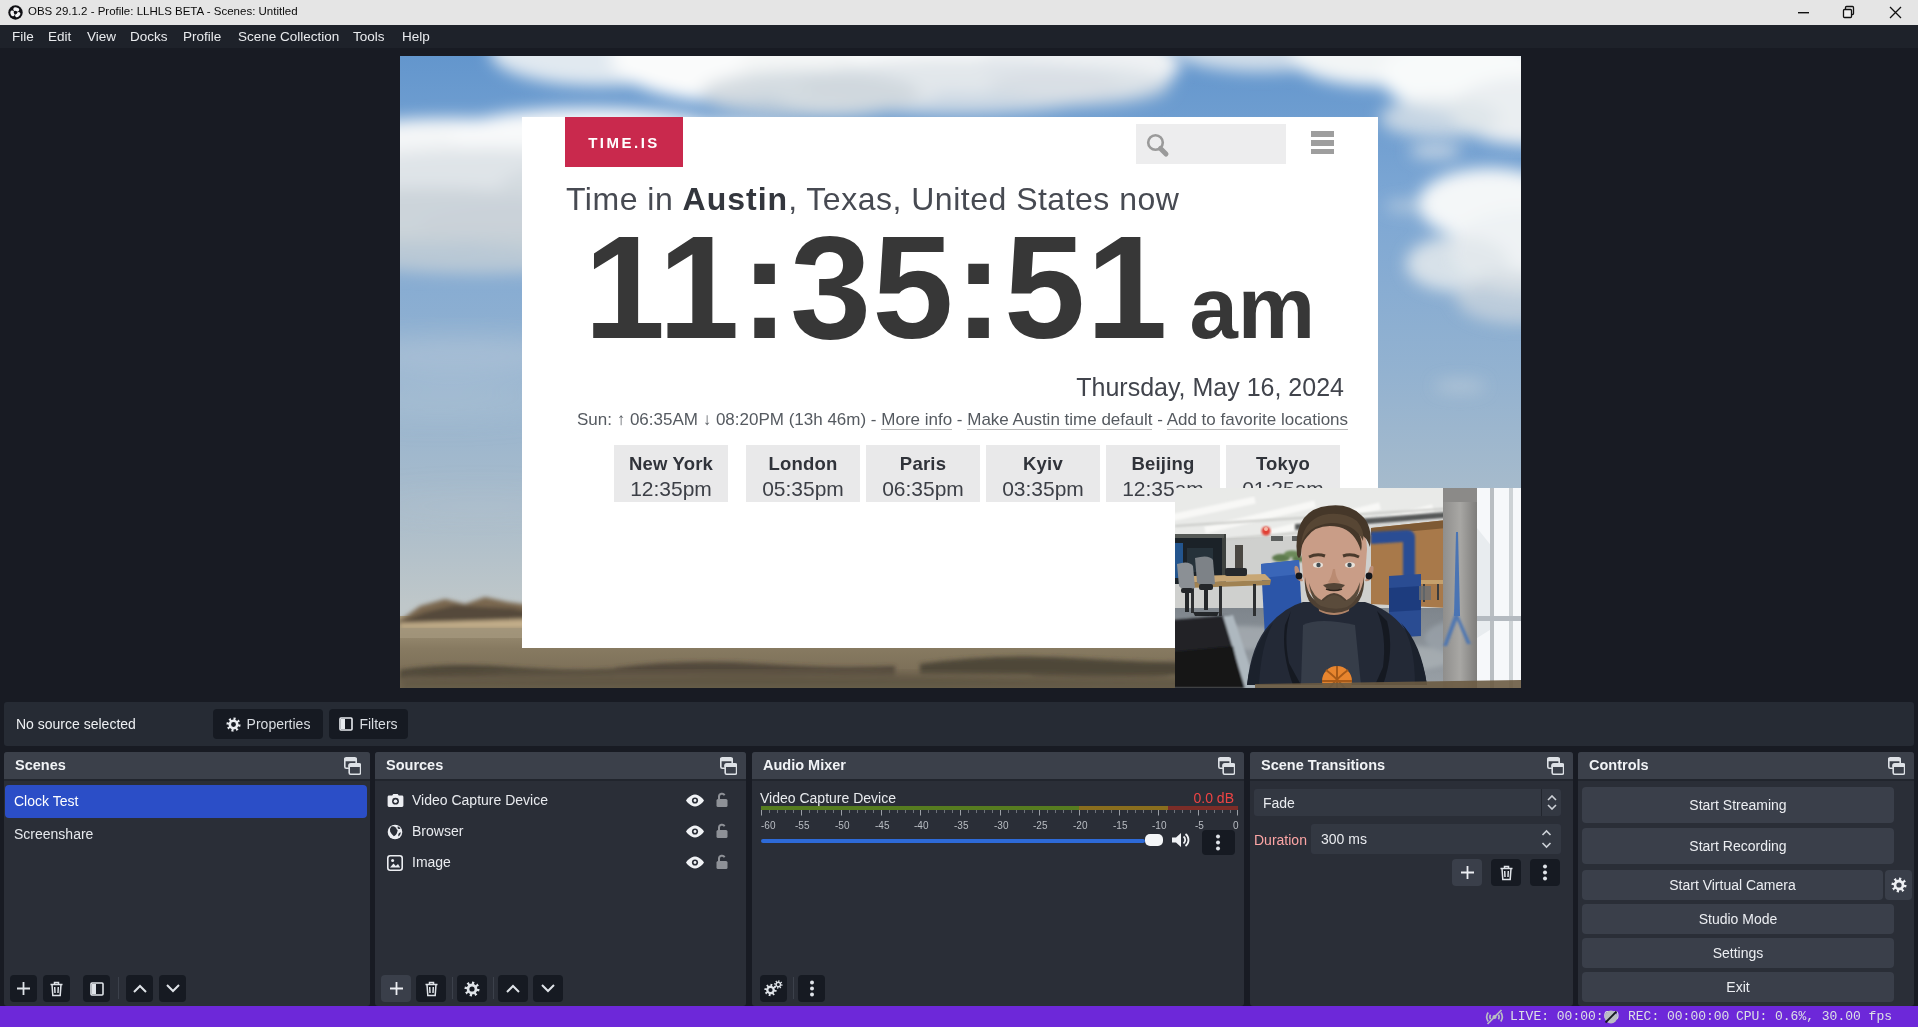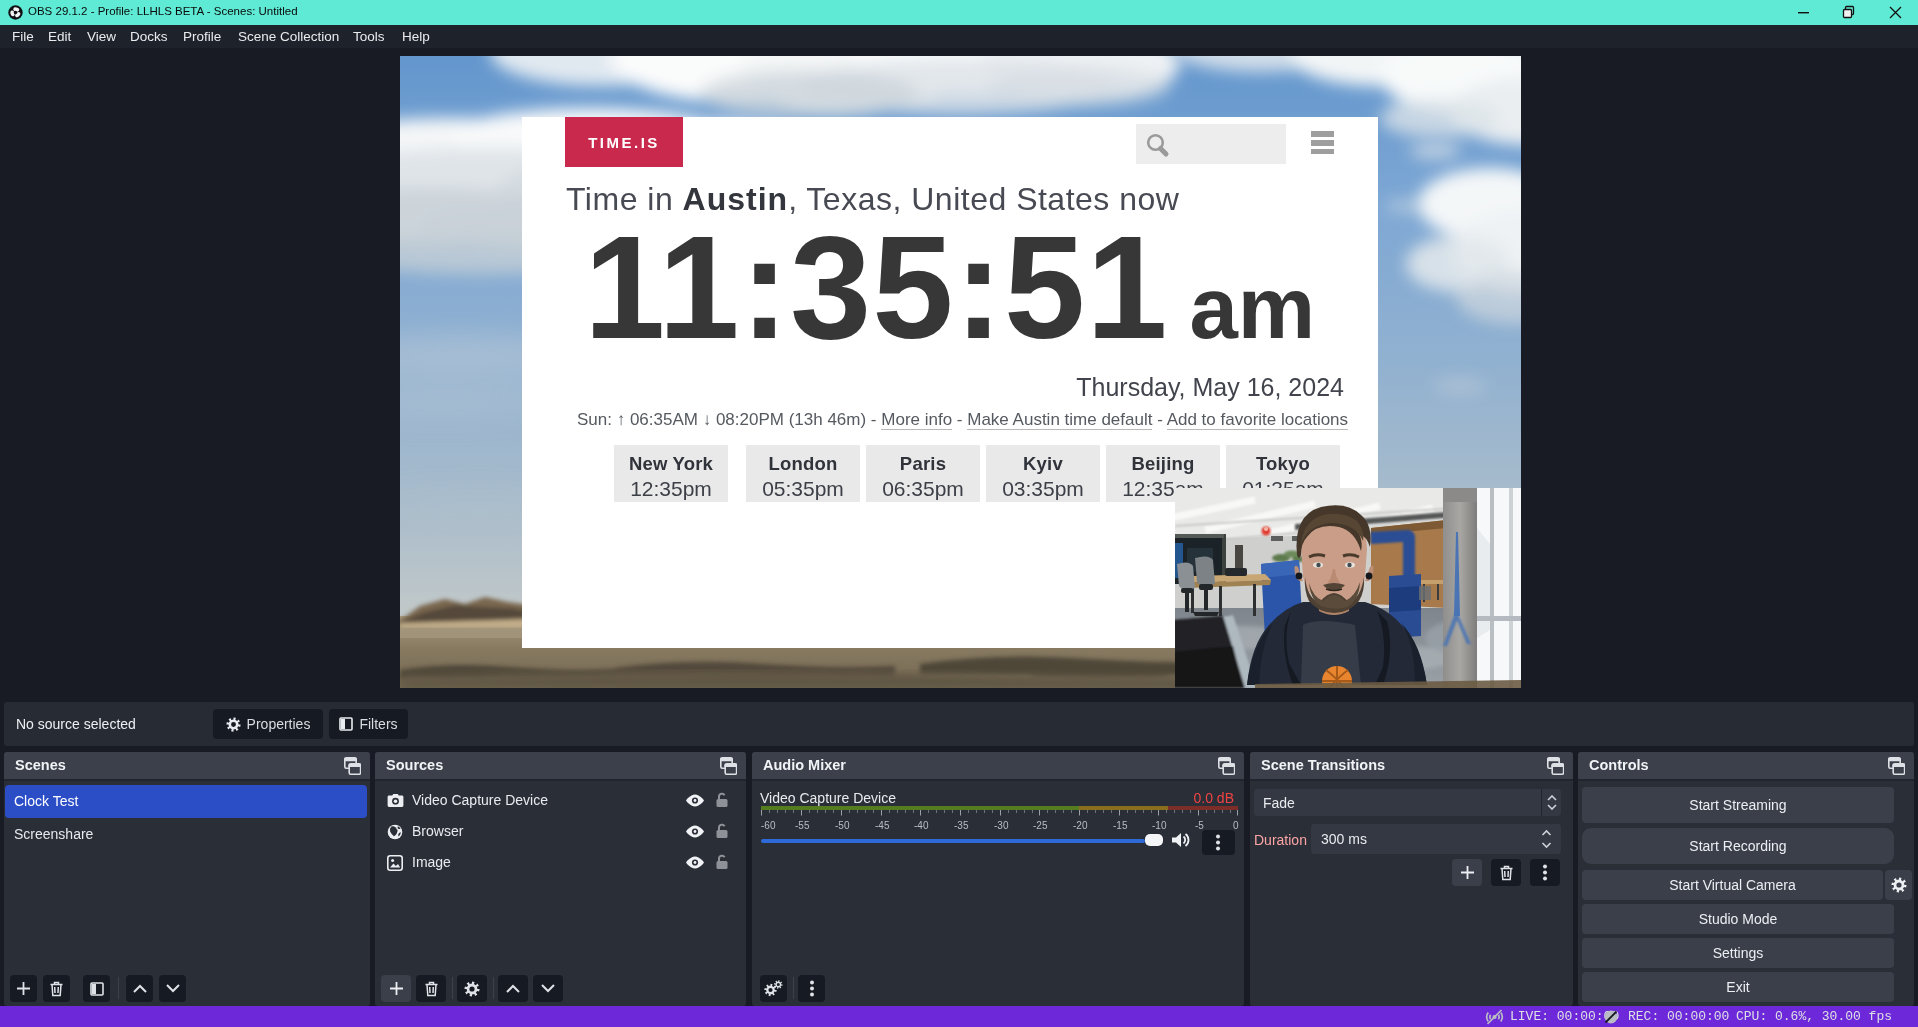--- a/index.html
+++ b/index.html
@@ -1,20 +1,20 @@
 <!DOCTYPE html>
 <html><head>
 <meta charset="utf-8">
 <style>
   * { margin:0; padding:0; box-sizing:border-box; }
   html,body { width:1918px; height:1027px; overflow:hidden; background:#181b23;
     font-family:"Liberation Sans", sans-serif; }
   .abs { position:absolute; }
   
-  #titlebar { position:absolute; left:0; top:0; width:1918px; height:25px; background:#5eead4; }
+  #titlebar { position:absolute; left:0; top:0; width:1918px; height:25px; background:#e5e5e5; }
   #titletext { position:absolute; left:28px; top:5px; font-size:11.5px; color:#0a0a0a; }
   .winbtn { position:absolute; top:0; width:45px; height:25px; }
   
   #menubar { position:absolute; left:0; top:25px; width:1918px; height:23px; background:#1e222a; }
   #menubar span { position:absolute; top:4px; font-size:13.5px; color:#e9ebee; }
   
   #preview { position:absolute; left:400px; top:56px; width:1121px; height:632px; overflow:hidden; background:#7fa8d2; }
   
   #srcbar { position:absolute; left:4px; top:702px; width:1910px; height:44px; background:#262b34; border-radius:3px; }
   #srcbar .lbl { position:absolute; left:12px; top:14px; font-size:14px; color:#eef0f3; }
@@ -749,21 +749,21 @@
   <div class="dockhead">
       <span class="t">Controls</span>
     <svg class="popout" viewBox="0 0 17.5 18">
         <rect x="0.8" y="0.8" width="11.4" height="10.4" rx="1.4" fill="none" stroke="#dde1e6" stroke-width="1.6"></rect>
         <path d="M1 1 h11 a1 1 0 0 1 1 1 v2.2 h-13 v-2.2 a1 1 0 0 1 1 -1 Z" fill="#dde1e6"></path>
         <rect x="5.2" y="6.8" width="11.4" height="10.4" rx="1.4" fill="#3b404a" stroke="#dde1e6" stroke-width="1.6"></rect>
         <path d="M5.4 7 h11 a1 1 0 0 1 1 1 v2 h-13 v-2 a1 1 0 0 1 1 -1 Z" fill="#dde1e6"></path>
       </svg>
   </div>
   <div class="cbtn" style="top:35px; height:36px; line-height:36px;">Start Streaming</div>
-  <div class="cbtn" style="top:76px; height:36px; line-height:36px;border-radius:9px;">Start Recording</div>
+  <div class="cbtn" style="top:76px; height:36px; line-height:36px;">Start Recording</div>
   <div class="cbtn" style="top:118px; width:301px;">Start Virtual Camera</div>
   <div class="cbtn" style="left:307px; top:118px; width:27px;">
     <svg style="margin-top:7px" width="16" height="16" viewBox="0 0 16 16">
         <path fill="#eceef2" fill-rule="evenodd" d="M15.6 8.0 L15.1 10.6 L13.1 9.9 L11.8 11.8 L13.4 13.4 L11.2 14.9 L10.3 12.9 L8.0 13.4 L8.0 15.6 L5.4 15.1 L6.1 13.1 L4.2 11.8 L2.6 13.4 L1.1 11.2 L3.1 10.3 L2.6 8.0 L0.4 8.0 L0.9 5.4 L2.9 6.1 L4.2 4.2 L2.6 2.6 L4.8 1.1 L5.7 3.1 L8.0 2.6 L8.0 0.4 L10.6 0.9 L9.9 2.9 L11.8 4.2 L13.4 2.6 L14.9 4.8 L12.9 5.7 L13.4 8.0 Z M10.6 8 A2.6 2.6 0 1 0 5.4 8 A2.6 2.6 0 1 0 10.6 8 Z"></path>
       </svg>
   </div>
   <div class="cbtn" style="top:152px;">Studio Mode</div>
   <div class="cbtn" style="top:186px;">Settings</div>
   <div class="cbtn" style="top:220px;">Exit</div>
 </div>

